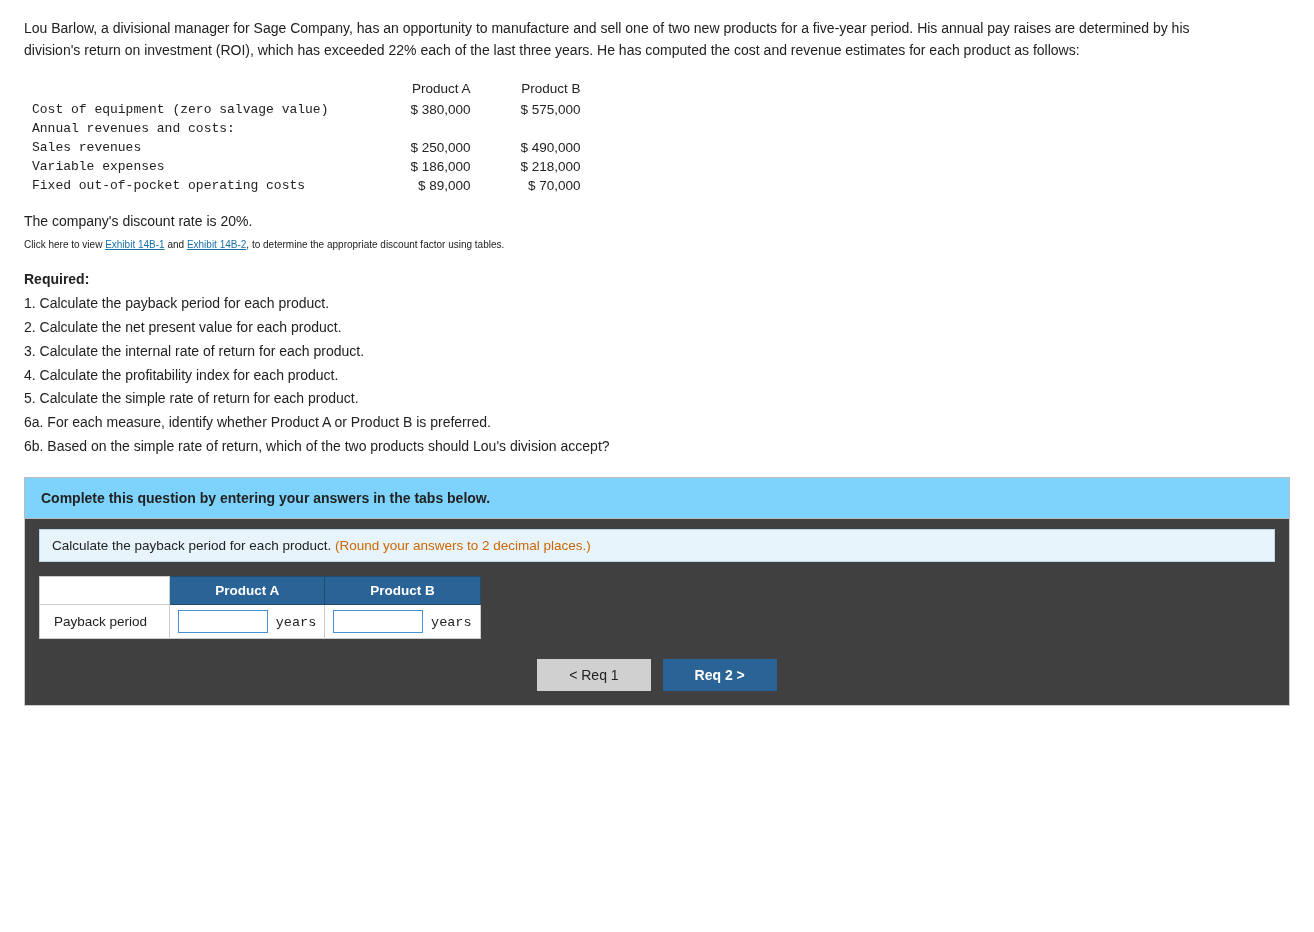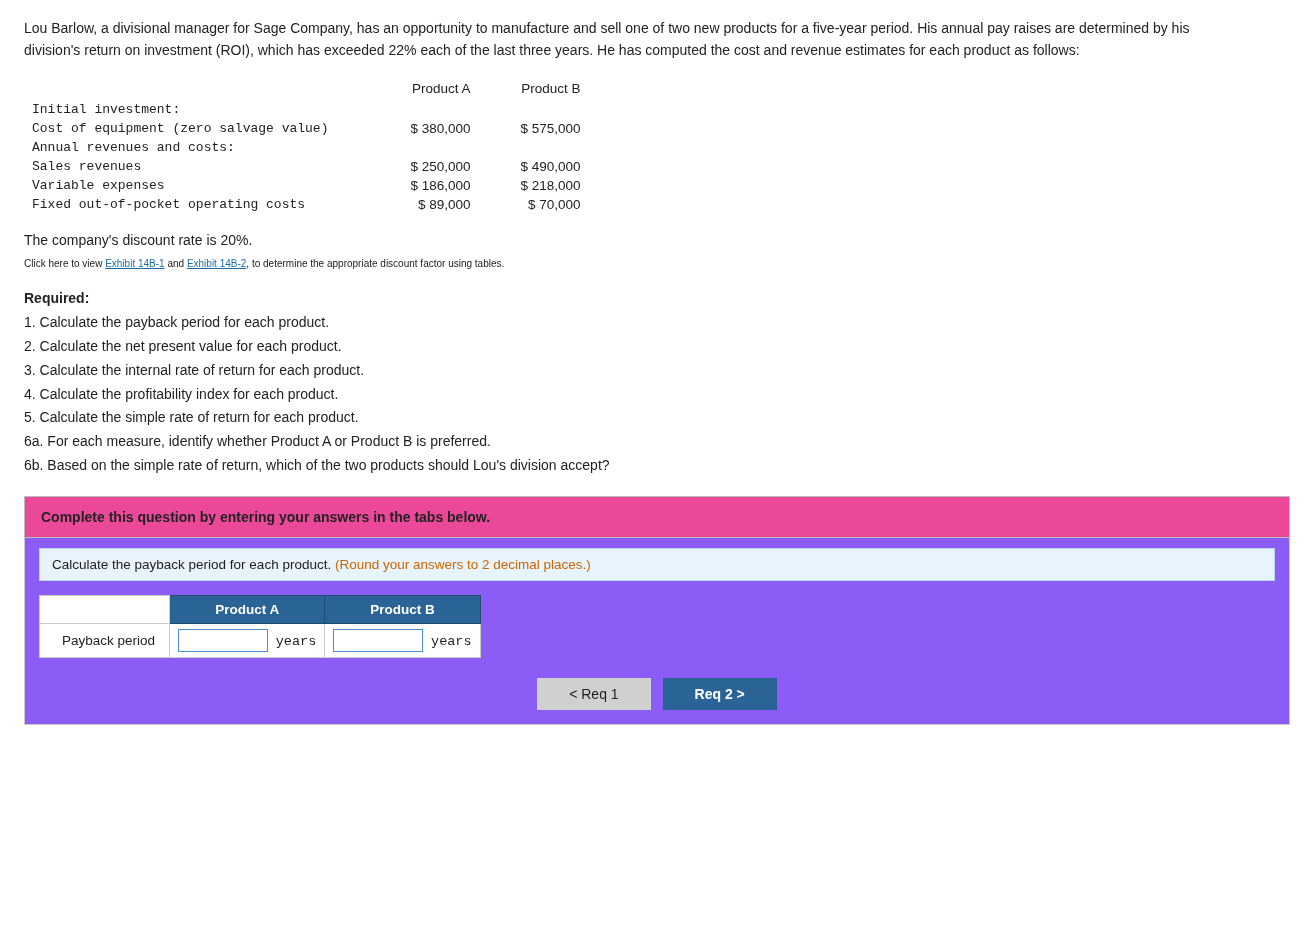--- a/index.html
+++ b/index.html
@@ -57,21 +57,21 @@
     }
     .required-section {
       font-size: 14px;
       margin-bottom: 18px;
       line-height: 1.7;
     }
     .required-section .req-title {
       font-weight: bold;
     }
     .complete-box {
-      background: #ec4899;
+      background: #7dd3fc;
       border: 1px solid #bbb;
       padding: 12px 16px;
       font-size: 14px;
       font-weight: bold;
       margin-bottom: 0;
     }
     .tabs-container {
       border: 1px solid #ccc;
       border-top: none;
       margin-bottom: 0;
@@ -96,21 +96,21 @@
       bottom: -1px;
     }
     .tab.active {
       background: #fff;
       border-bottom: 2px solid #fff;
       font-weight: bold;
       border-top: 2px dotted #555;
     }
     .tab-content-area {
       padding: 10px 14px 14px 14px;
-      background: #8b5cf6;
+      background: #404040;
     }
     .instruction-bar {
       background: #e8f4fb;
       border: 1px solid #b8d8ea;
       padding: 8px 12px;
       font-size: 13.5px;
       margin-bottom: 14px;
       color: #222;
     }
     .instruction-bar .orange-text {
@@ -134,21 +134,20 @@
       border: 1px solid #ccc;
       background: #fff;
       vertical-align: middle;
     }
     .answer-table td.row-label {
       background: #fff;
       font-weight: normal;
       border: 1px solid #ccc;
       padding: 5px 14px;
       min-width: 120px;
-      text-align: right;
     }
     .answer-table input[type="text"] {
       width: 90px;
       border: 1px solid #4a90d9;
       padding: 3px 6px;
       font-size: 13px;
       outline: none;
     }
     .answer-table .unit-label {
       color: #222;
@@ -185,25 +184,20 @@
 
 <table class="data-table">
   <thead>
     <tr>
       <td style="min-width:340px;"></td>
       <td class="col-header" style="min-width:110px;">Product A</td>
       <td class="col-header" style="min-width:110px;">Product B</td>
     </tr>
   </thead>
   <tbody id="table-body">
-  <tr>
-        <td class="col-label">Initial investment:</td>
-        <td class="col-value"></td>
-        <td class="col-value"></td>
-      </tr>
       <tr>
         <td class="col-label">  Cost of equipment (zero salvage value)</td>
         <td class="col-value">$ 380,000</td>
         <td class="col-value">$ 575,000</td>
       </tr>
       <tr>
         <td class="col-label">Annual revenues and costs:</td>
         <td class="col-value"></td>
         <td class="col-value"></td>
       </tr>

